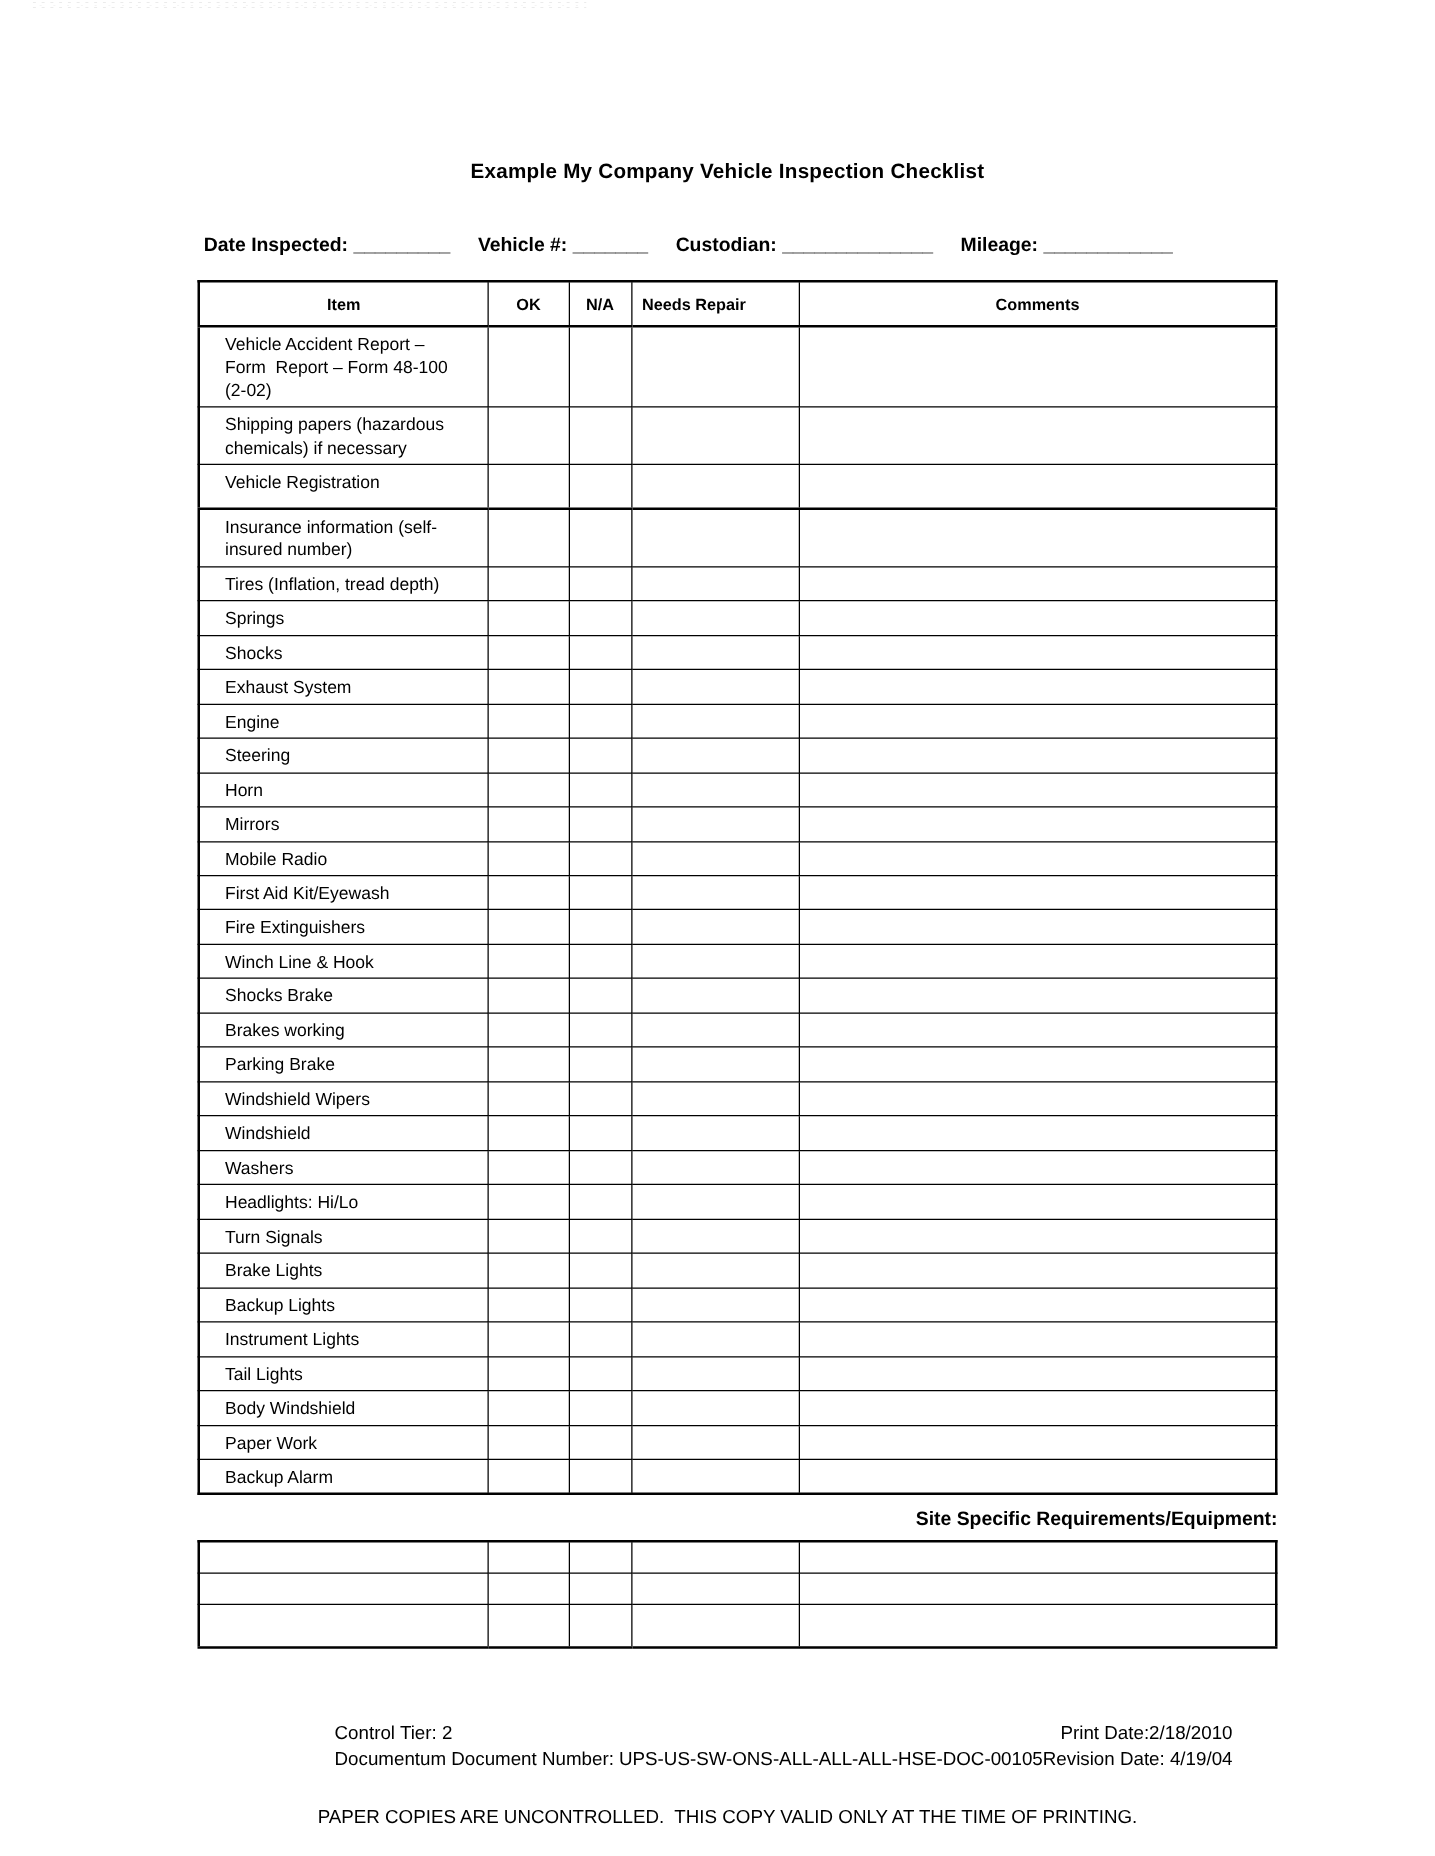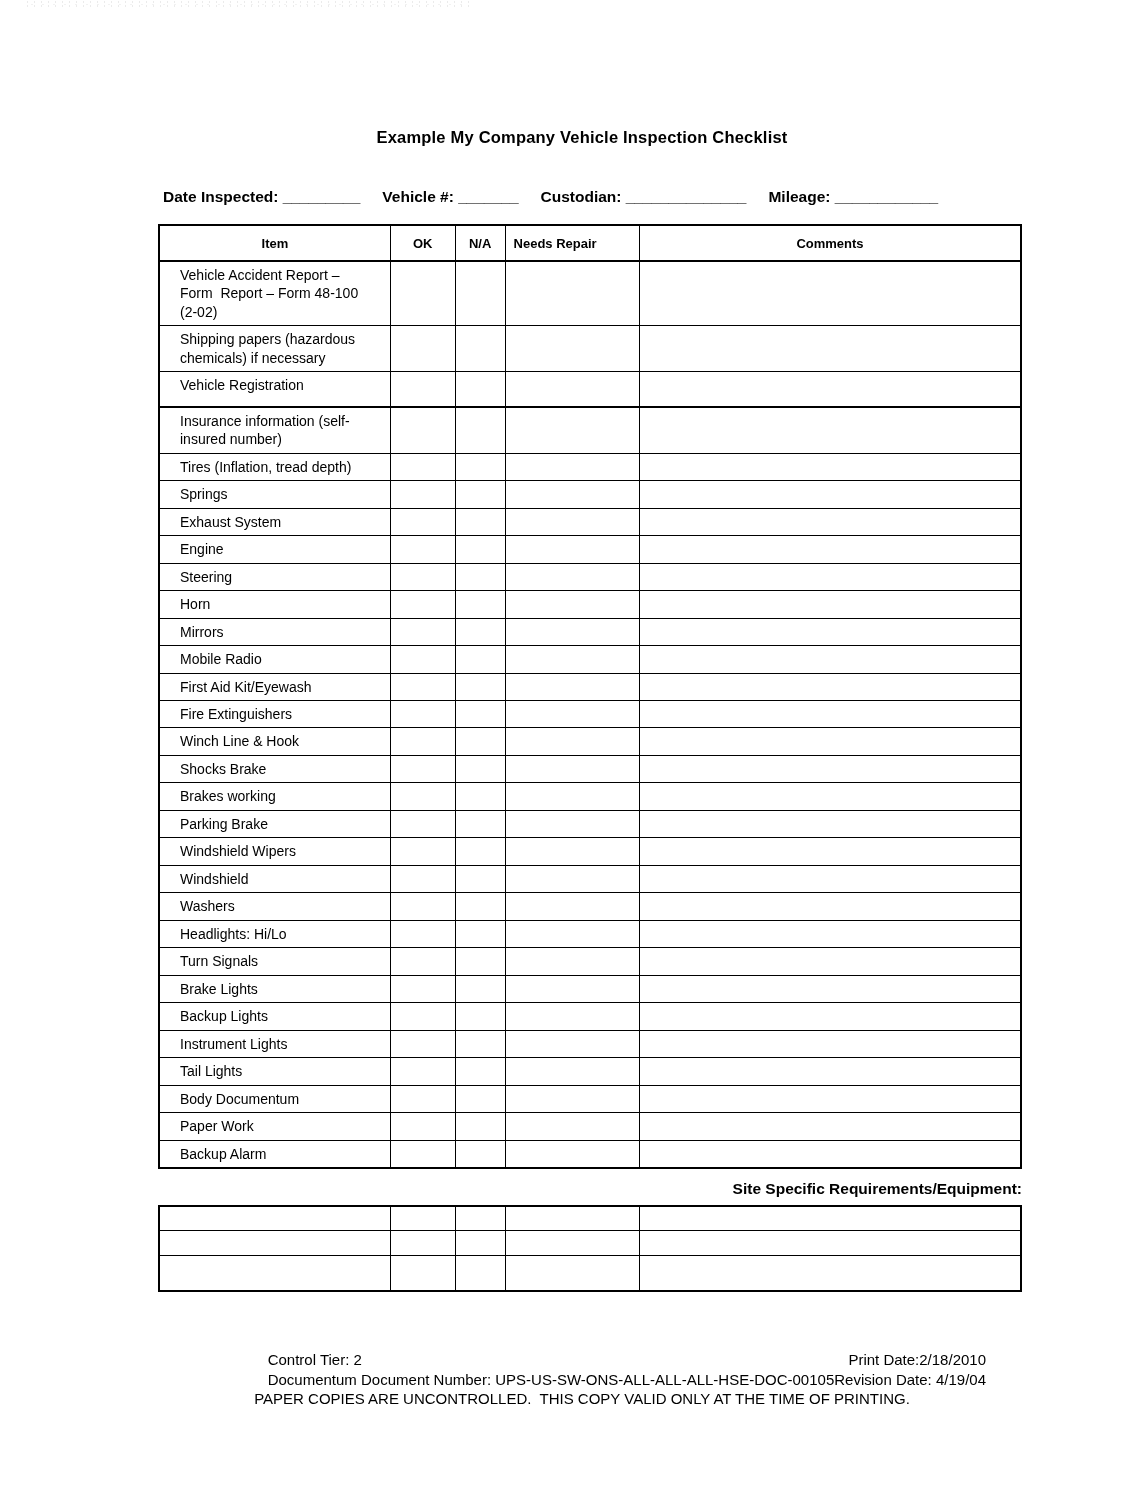--- a/index.html
+++ b/index.html
@@ -49,21 +49,21 @@
     text-align: right;
   }
   table.site { border: 2px solid #000; }
   table.site td { height: 25px; }
   .doc-footer {
     margin-top: 58px; display: flex; justify-content: flex-end;
     font-size: 15px; line-height: 1.35; padding: 0 36px 0 15px;
   }
   .footer-right { text-align: right; }
   .notice {
-    text-align: center; font-size: 15px;
+    text-align: center; margin-top: 27px; font-size: 15px;
     white-space: pre-wrap; margin-left: -16px;
   }
 </style>
 </head>
 <body>
 
 <div class="noise-strip"></div>
 
 <div class="content">
 
@@ -129,20 +129,27 @@
           <td></td>
         </tr>
         <tr>
           <td class="item-cell">Springs</td>
           <td></td>
           <td></td>
           <td></td>
           <td></td>
         </tr>
         <tr>
+          <td class="item-cell">Shocks</td>
+          <td></td>
+          <td></td>
+          <td></td>
+          <td></td>
+        </tr>
+        <tr>
           <td class="item-cell">Exhaust System</td>
           <td></td>
           <td></td>
           <td></td>
           <td></td>
         </tr>
         <tr>
           <td class="item-cell">Engine</td>
           <td></td>
           <td></td>
@@ -276,21 +283,21 @@
           <td></td>
         </tr>
         <tr>
           <td class="item-cell">Tail Lights</td>
           <td></td>
           <td></td>
           <td></td>
           <td></td>
         </tr>
         <tr>
-          <td class="item-cell">Body Documentum</td>
+          <td class="item-cell">Body Windshield</td>
           <td></td>
           <td></td>
           <td></td>
           <td></td>
         </tr>
         <tr>
           <td class="item-cell">Paper Work</td>
           <td></td>
           <td></td>
           <td></td>

